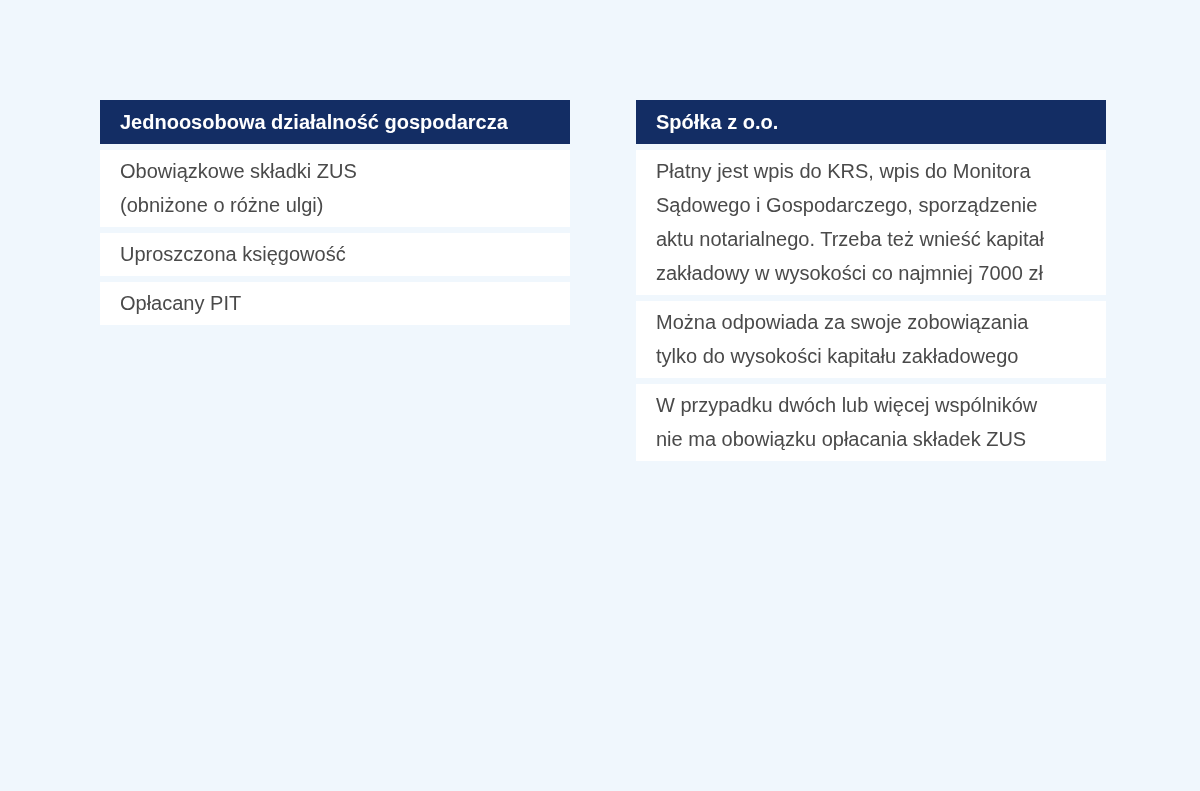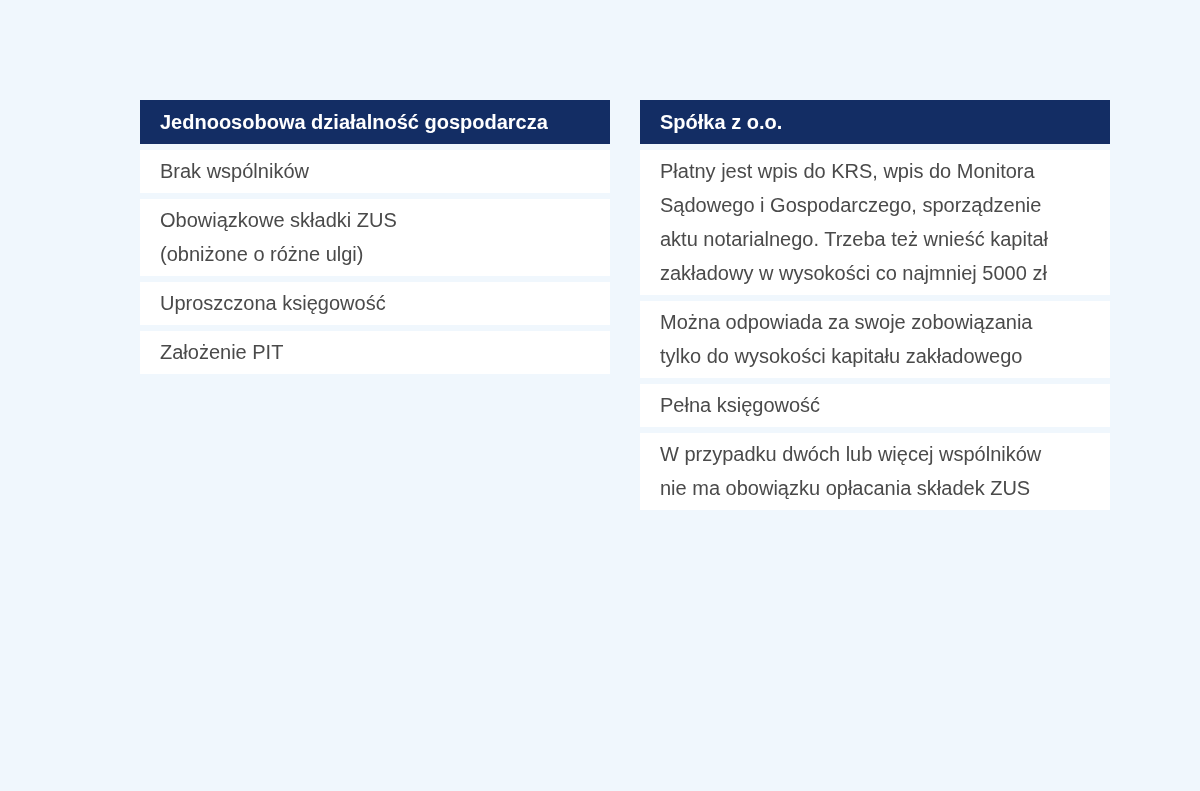--- a/index.html
+++ b/index.html
@@ -1,49 +1,47 @@
 <!DOCTYPE html>
 <html><head>
 <meta charset="utf-8">
 <style>
   html, body { margin:0; padding:0; }
   body {
     width:1200px; height:791px; background:#f0f7fd; position:relative; overflow:hidden;
     font-family:"Liberation Sans", sans-serif;
   }
-  .col { position:absolute; top:100px; width:470px;margin-left:40px; }
+  .col { position:absolute; top:100px; width:470px; }
   .col.left { left:100px; }
-  .col.right { left:600px; }
+  .col.right { left:636px; }
   .hdr {
     background:#132d64; color:#ffffff; height:44px; box-sizing:border-box;
     padding:0 20px; font-weight:bold; font-size:20px; line-height:44px;
     margin-bottom:6px;
   }
   .row {
     background:#ffffff; color:#4a4a4a; font-size:20px; line-height:34px;
     padding:4px 20px 5px 20px; margin-bottom:6px; box-sizing:border-box;
     white-space:pre-line;
   }
 </style>
 </head>
 <body>
 
 <div class="col left">
   <div class="hdr">Jednoosobowa działalność gospodarcza</div>
-  <div class="row">Brak wspólników</div>
   <div class="row">Obowiązkowe składki ZUS
 (obniżone o różne ulgi)</div>
   <div class="row">Uproszczona księgowość</div>
-  <div class="row">Założenie PIT</div>
+  <div class="row">Opłacany PIT</div>
 </div>
 
 <div class="col right">
   <div class="hdr">Spółka z o.o.</div>
   <div class="row">Płatny jest wpis do KRS, wpis do Monitora
 Sądowego i Gospodarczego, sporządzenie
 aktu notarialnego. Trzeba też wnieść kapitał
-zakładowy w wysokości co najmniej 5000 zł</div>
+zakładowy w wysokości co najmniej 7000 zł</div>
   <div class="row">Można odpowiada za swoje zobowiązania
 tylko do wysokości kapitału zakładowego</div>
-  <div class="row">Pełna księgowość</div>
   <div class="row">W przypadku dwóch lub więcej wspólników
 nie ma obowiązku opłacania składek ZUS</div>
 </div>
 
 </body></html>

